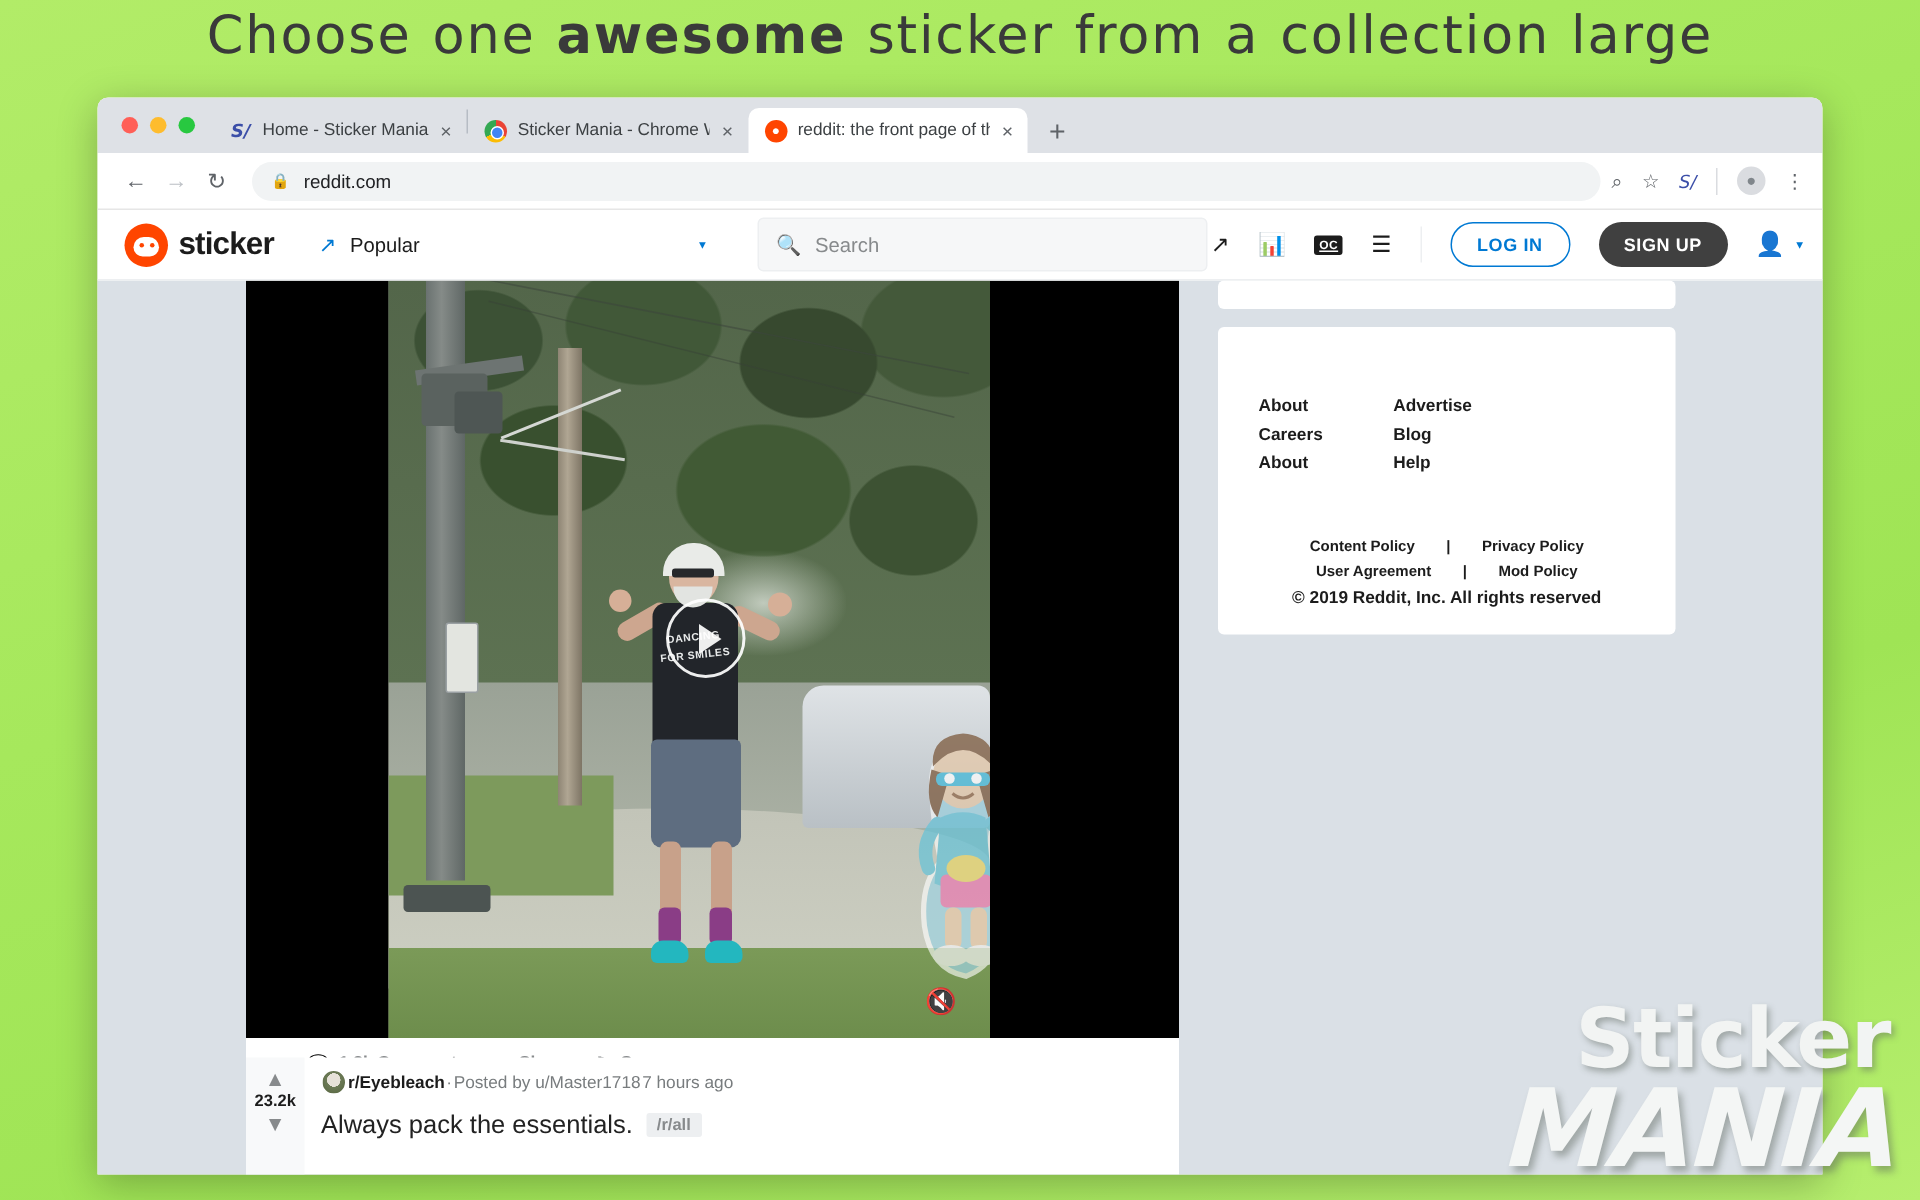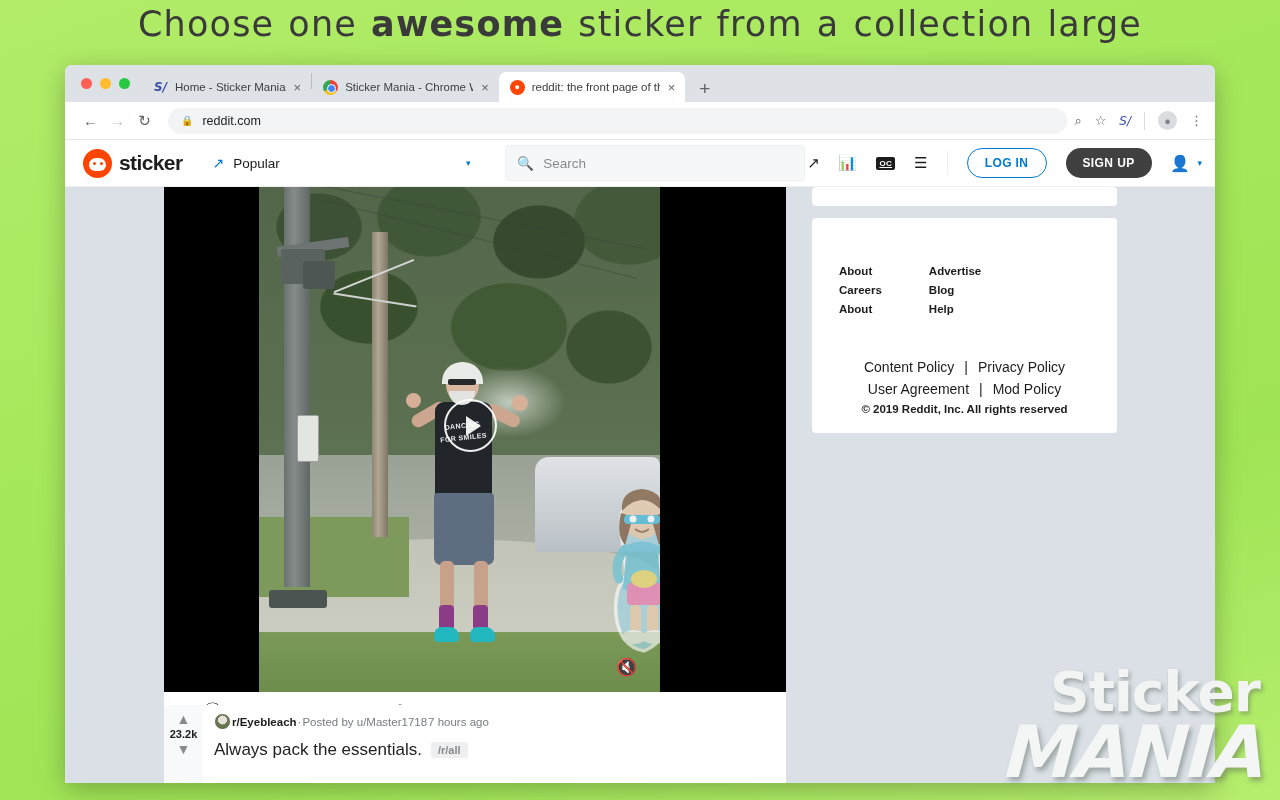--- a/index.html
+++ b/index.html
@@ -507,22 +507,22 @@
   .fl-col { display: flex; flex-direction: column; gap: 7px; }
   .fl-link {
     font-size: 11.5px; font-weight: bold; color: #1c1c1c;
     white-space: nowrap;
   }
   .fl-bottom {
     margin-top: 44px;
     display: flex; flex-direction: column; align-items: center; gap: 6px;
   }
   .fl-row {
-    display: flex; gap: 10px;
-    font-size: 14px; font-weight: normal; color: #1c1c1c;
+    display: flex; gap: 21px;
+    font-size: 10px; font-weight: bold; color: #1c1c1c;
   }
   .fl-copy { font-size: 11.5px; font-weight: bold; color: #1c1c1c; }
 
   
   .watermark {
     position: absolute; right: 8px; bottom: 5px;
     width: 330px; height: 135px; z-index: 60;
     pointer-events: none;
   }
   .wm-sticker {

